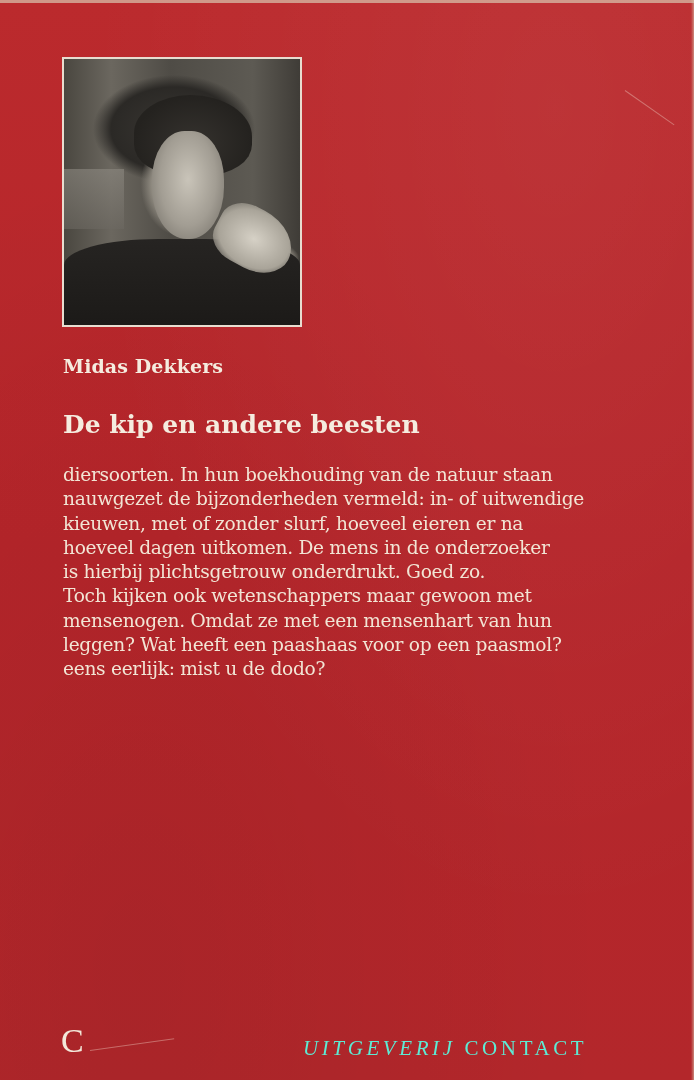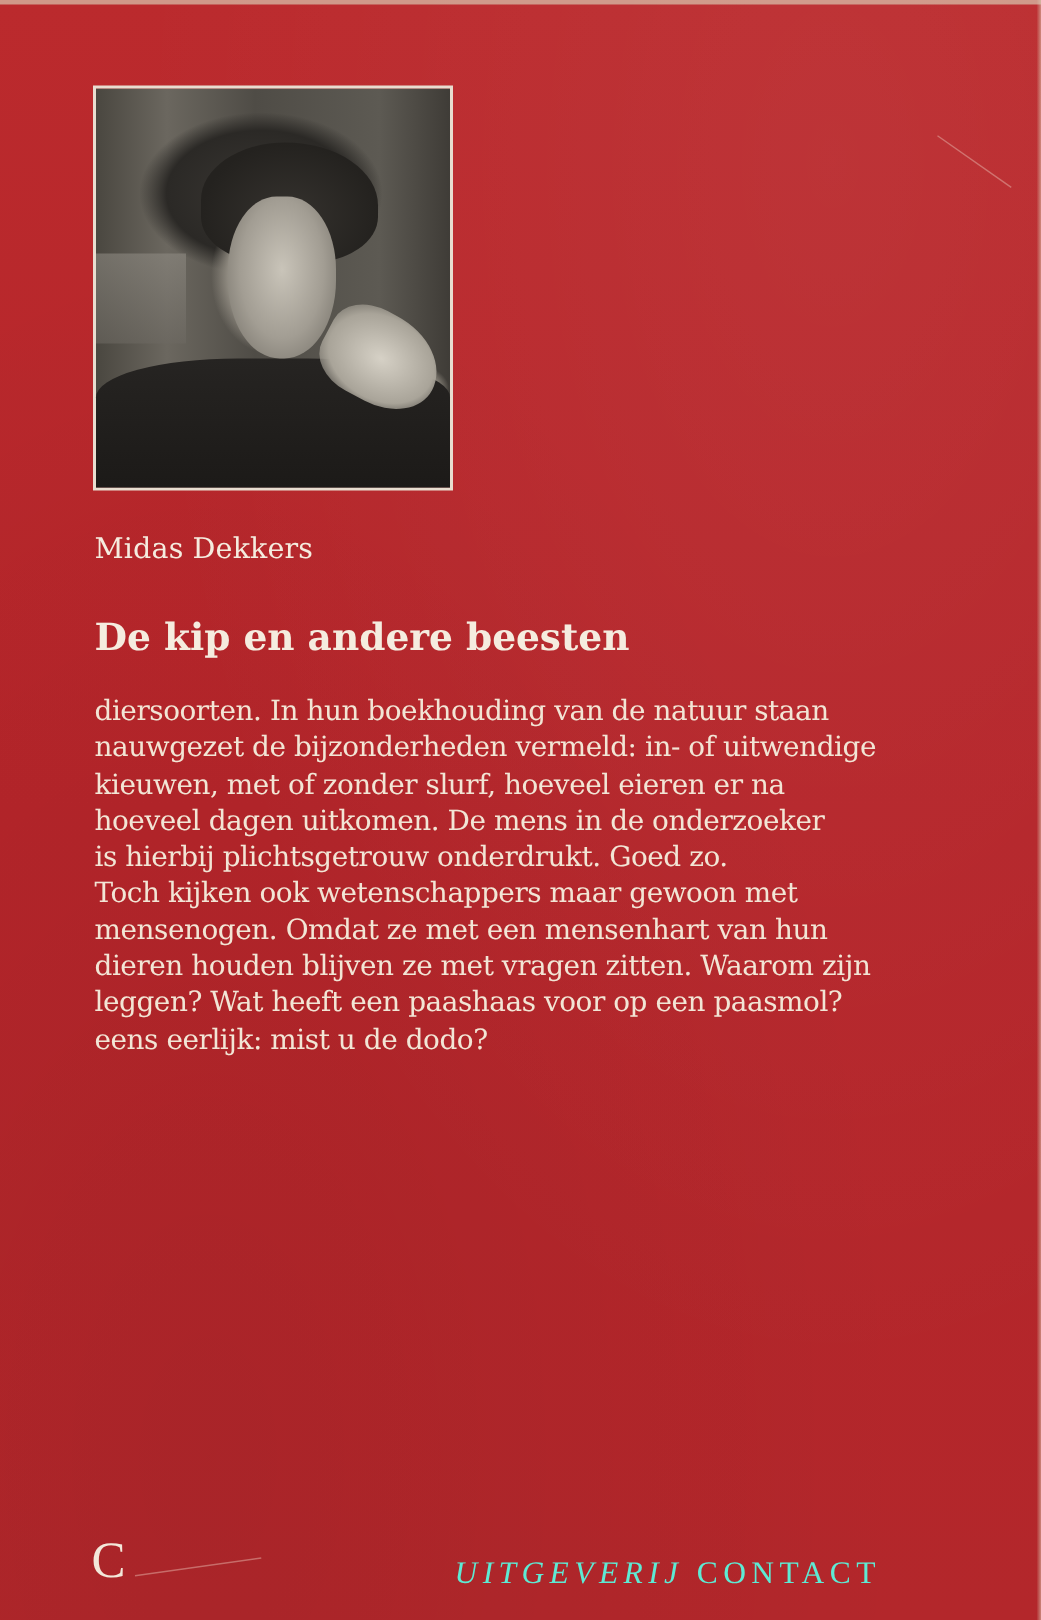--- a/index.html
+++ b/index.html
@@ -80,21 +80,21 @@
       left: 0; top: 180px;
       width: 236px; height: 86px;
       background: linear-gradient(180deg, #262422 0%, #1c1a18 100%);
       border-radius: 40% 40% 0 0 / 30% 30% 0 0;
     }
     .author-name {
       position: absolute;
       left: 63px;
       top: 355px;
       font-size: 19px;
-      font-weight: normal;
+      font-weight: bold;
       letter-spacing: 0.1px;
       color: #f5ecdf;
       white-space: nowrap;
     }
     .book-title {
       position: absolute;
       left: 63px;
       top: 410px;
       font-size: 25px;
       font-weight: bold;
@@ -163,21 +163,20 @@
 <div class="book-title">De kip en andere beesten</div>
 
 <div class="blurb">
   <span class="blurb-line">diersoorten. In hun boekhouding van de natuur staan</span>
   <span class="blurb-line">nauwgezet de bijzonderheden vermeld: in- of uitwendige</span>
   <span class="blurb-line">kieuwen, met of zonder slurf, hoeveel eieren er na</span>
   <span class="blurb-line">hoeveel dagen uitkomen. De mens in de onderzoeker</span>
   <span class="blurb-line">is hierbij plichtsgetrouw onderdrukt. Goed zo.</span>
   <span class="blurb-line">Toch kijken ook wetenschappers maar gewoon met</span>
   <span class="blurb-line">mensenogen. Omdat ze met een mensenhart van hun</span>
-  <span class="blurb-line">dieren houden blijven ze met vragen zitten. Waarom zijn</span>
   <span class="blurb-line">leggen? Wat heeft een paashaas voor op een paasmol?</span>
   <span class="blurb-line">eens eerlijk: mist u de dodo?</span>
 </div>
 
 <div class="scuff" style="left:90px; top:1050px; width:85px; transform:rotate(-8deg);"></div>
 <div class="scuff" style="left:625px; top:90px; width:60px; transform:rotate(35deg);"></div>
 
 <div class="publisher-logo">C</div>
 
 <div class="publisher-name">

